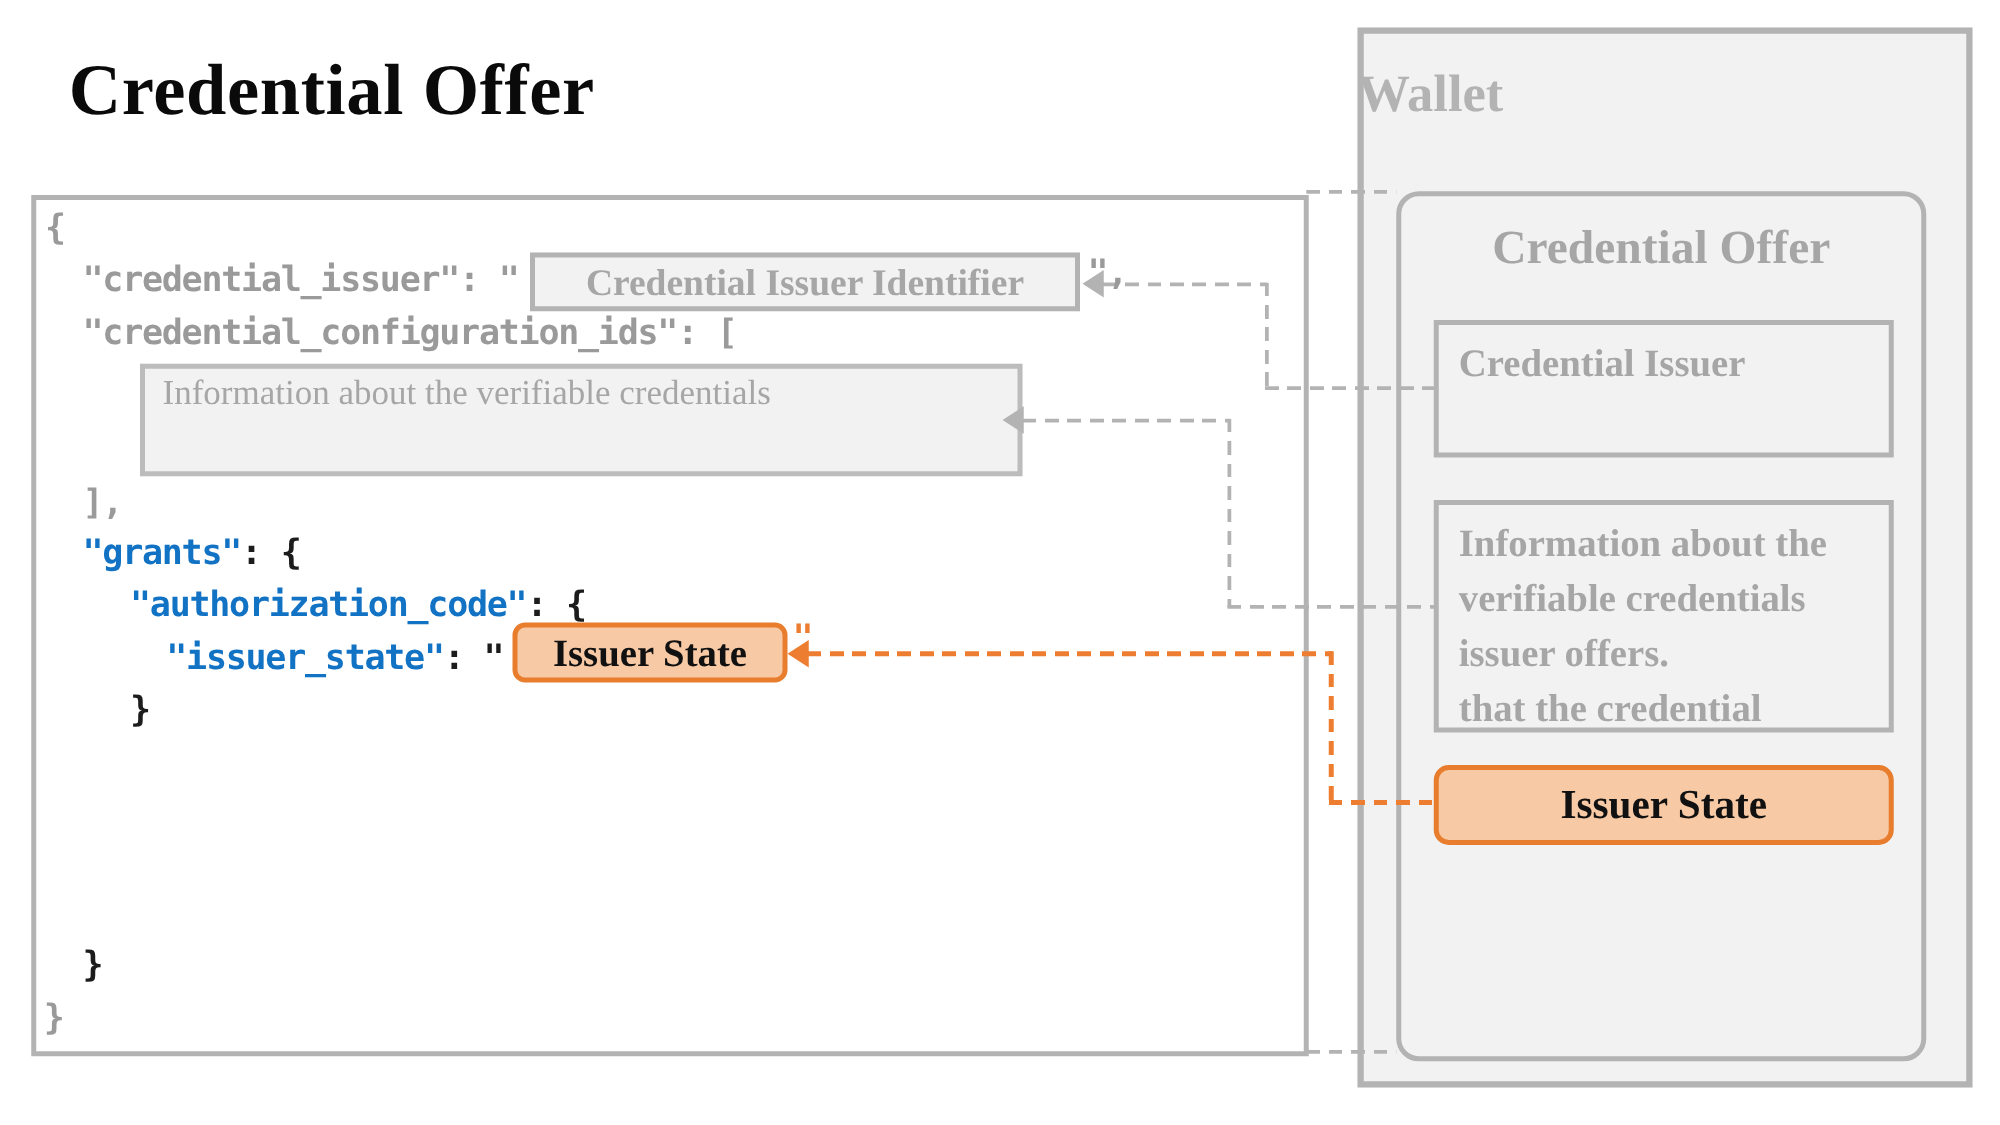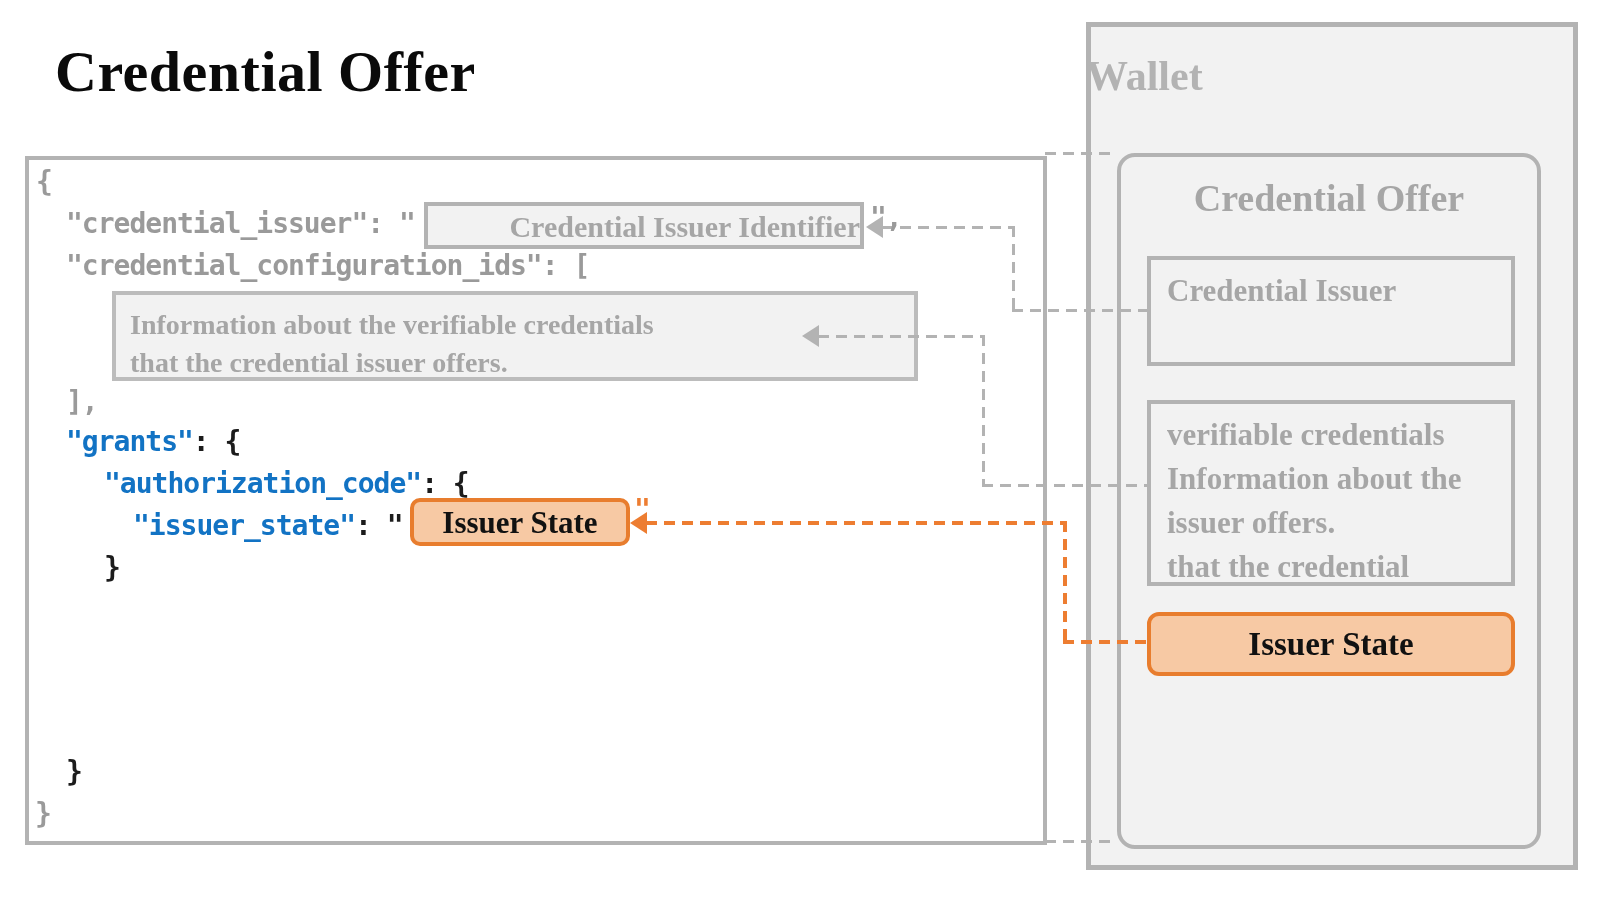--- a/index.html
+++ b/index.html
@@ -15,25 +15,25 @@
             border:4px solid #b3b3b3;background:#ffffff;box-sizing:border-box;}
   .code{position:absolute;font-family:"DejaVu Sans Mono",monospace;font-weight:bold;
         font-size:28px;line-height:36px;letter-spacing:-1px;white-space:pre;}
   .gray{color:#9a9a9a;}
   .blue{color:#1273c4;}
   .blk{color:#1c1c1c;}
   .orangetx{color:#ED7D31;}
 
   .json-id-box{position:absolute;left:424px;top:202px;width:440px;height:47px;
                border:4px solid #b3b3b3;background:#f2f2f2;box-sizing:border-box;
-               text-align:right;font-size:30px;font-weight:bold;color:#a6a6a6;
+               text-align:center;font-size:30px;font-weight:bold;color:#a6a6a6;
                line-height:41px;white-space:nowrap;z-index:3;}
-  .json-info-box{position:absolute;left:112px;top:291px;width:806px;height:90px;
+  .json-info-box{position:absolute;left:112px;top:291px;width:706px;height:90px;
                  border:4px solid #bcbcbc;background:#f2f2f2;box-sizing:border-box;
-                 padding:11px 0 0 14px;font-size:28px;font-weight:bold;color:#a6a6a6;
+                 padding:1px 0 0 14px;font-size:28px;font-weight:normal;color:#a6a6a6;
                  line-height:38px;white-space:nowrap;z-index:3;}
   .json-state-box{position:absolute;left:410px;top:498px;width:220px;height:48px;
                   border:4px solid #E87D2E;border-radius:10px;background:#F7C9A4;
                   box-sizing:border-box;text-align:center;font-size:31px;font-weight:bold;
                   color:#111;line-height:42px;white-space:nowrap;z-index:3;}
 
   
   .wallet-outer{position:absolute;left:1086px;top:22px;width:492px;height:848px;
                 background:#f2f2f2;border:5px solid #b3b3b3;box-sizing:border-box;}
   .wallet-title{position:absolute;left:1086px;top:52px;width:492px;text-align:left;
@@ -88,38 +88,37 @@
 
   <div class="code blk" style="left:104px;top:550px;">}</div>
   <div class="code blk" style="left:66px;top:754px;">}</div>
   <div class="code gray" style="left:35px;top:796px;">}</div>
 
   <div class="json-id-box">Credential Issuer Identifier</div>
   <div class="code gray q-after" style="left:870px;top:200px;">",</div>
 
   <div class="json-info-box">
     <div>Information about the verifiable credentials</div>
-    <div>that the credential issuer offers.</div>
   </div>
 
   <div class="json-state-box">Issuer State</div>
   <div class="code orangetx q-after" style="left:634px;top:492px;">"</div>
 
   <div class="wallet-outer"></div>
   <div class="wallet-title">Wallet</div>
   <div class="wallet-inner"></div>
   <div class="wallet-header">Credential Offer</div>
 
   <div class="wbox wbox1">
     <div>Credential Issuer</div>
   </div>
 
   <div class="wbox wbox2">
+    <div>Information about the</div>
     <div>verifiable credentials</div>
-    <div>Information about the</div>
     <div>issuer offers.</div>
     <div>that the credential</div>
   </div>
 
   <div class="wbox3">Issuer State</div>
 
   <div class="hdash" style="left:1045px;top:152px;width:72px;"></div>
 
   <div class="hdash" style="left:1045px;top:840px;width:72px;"></div>
 

